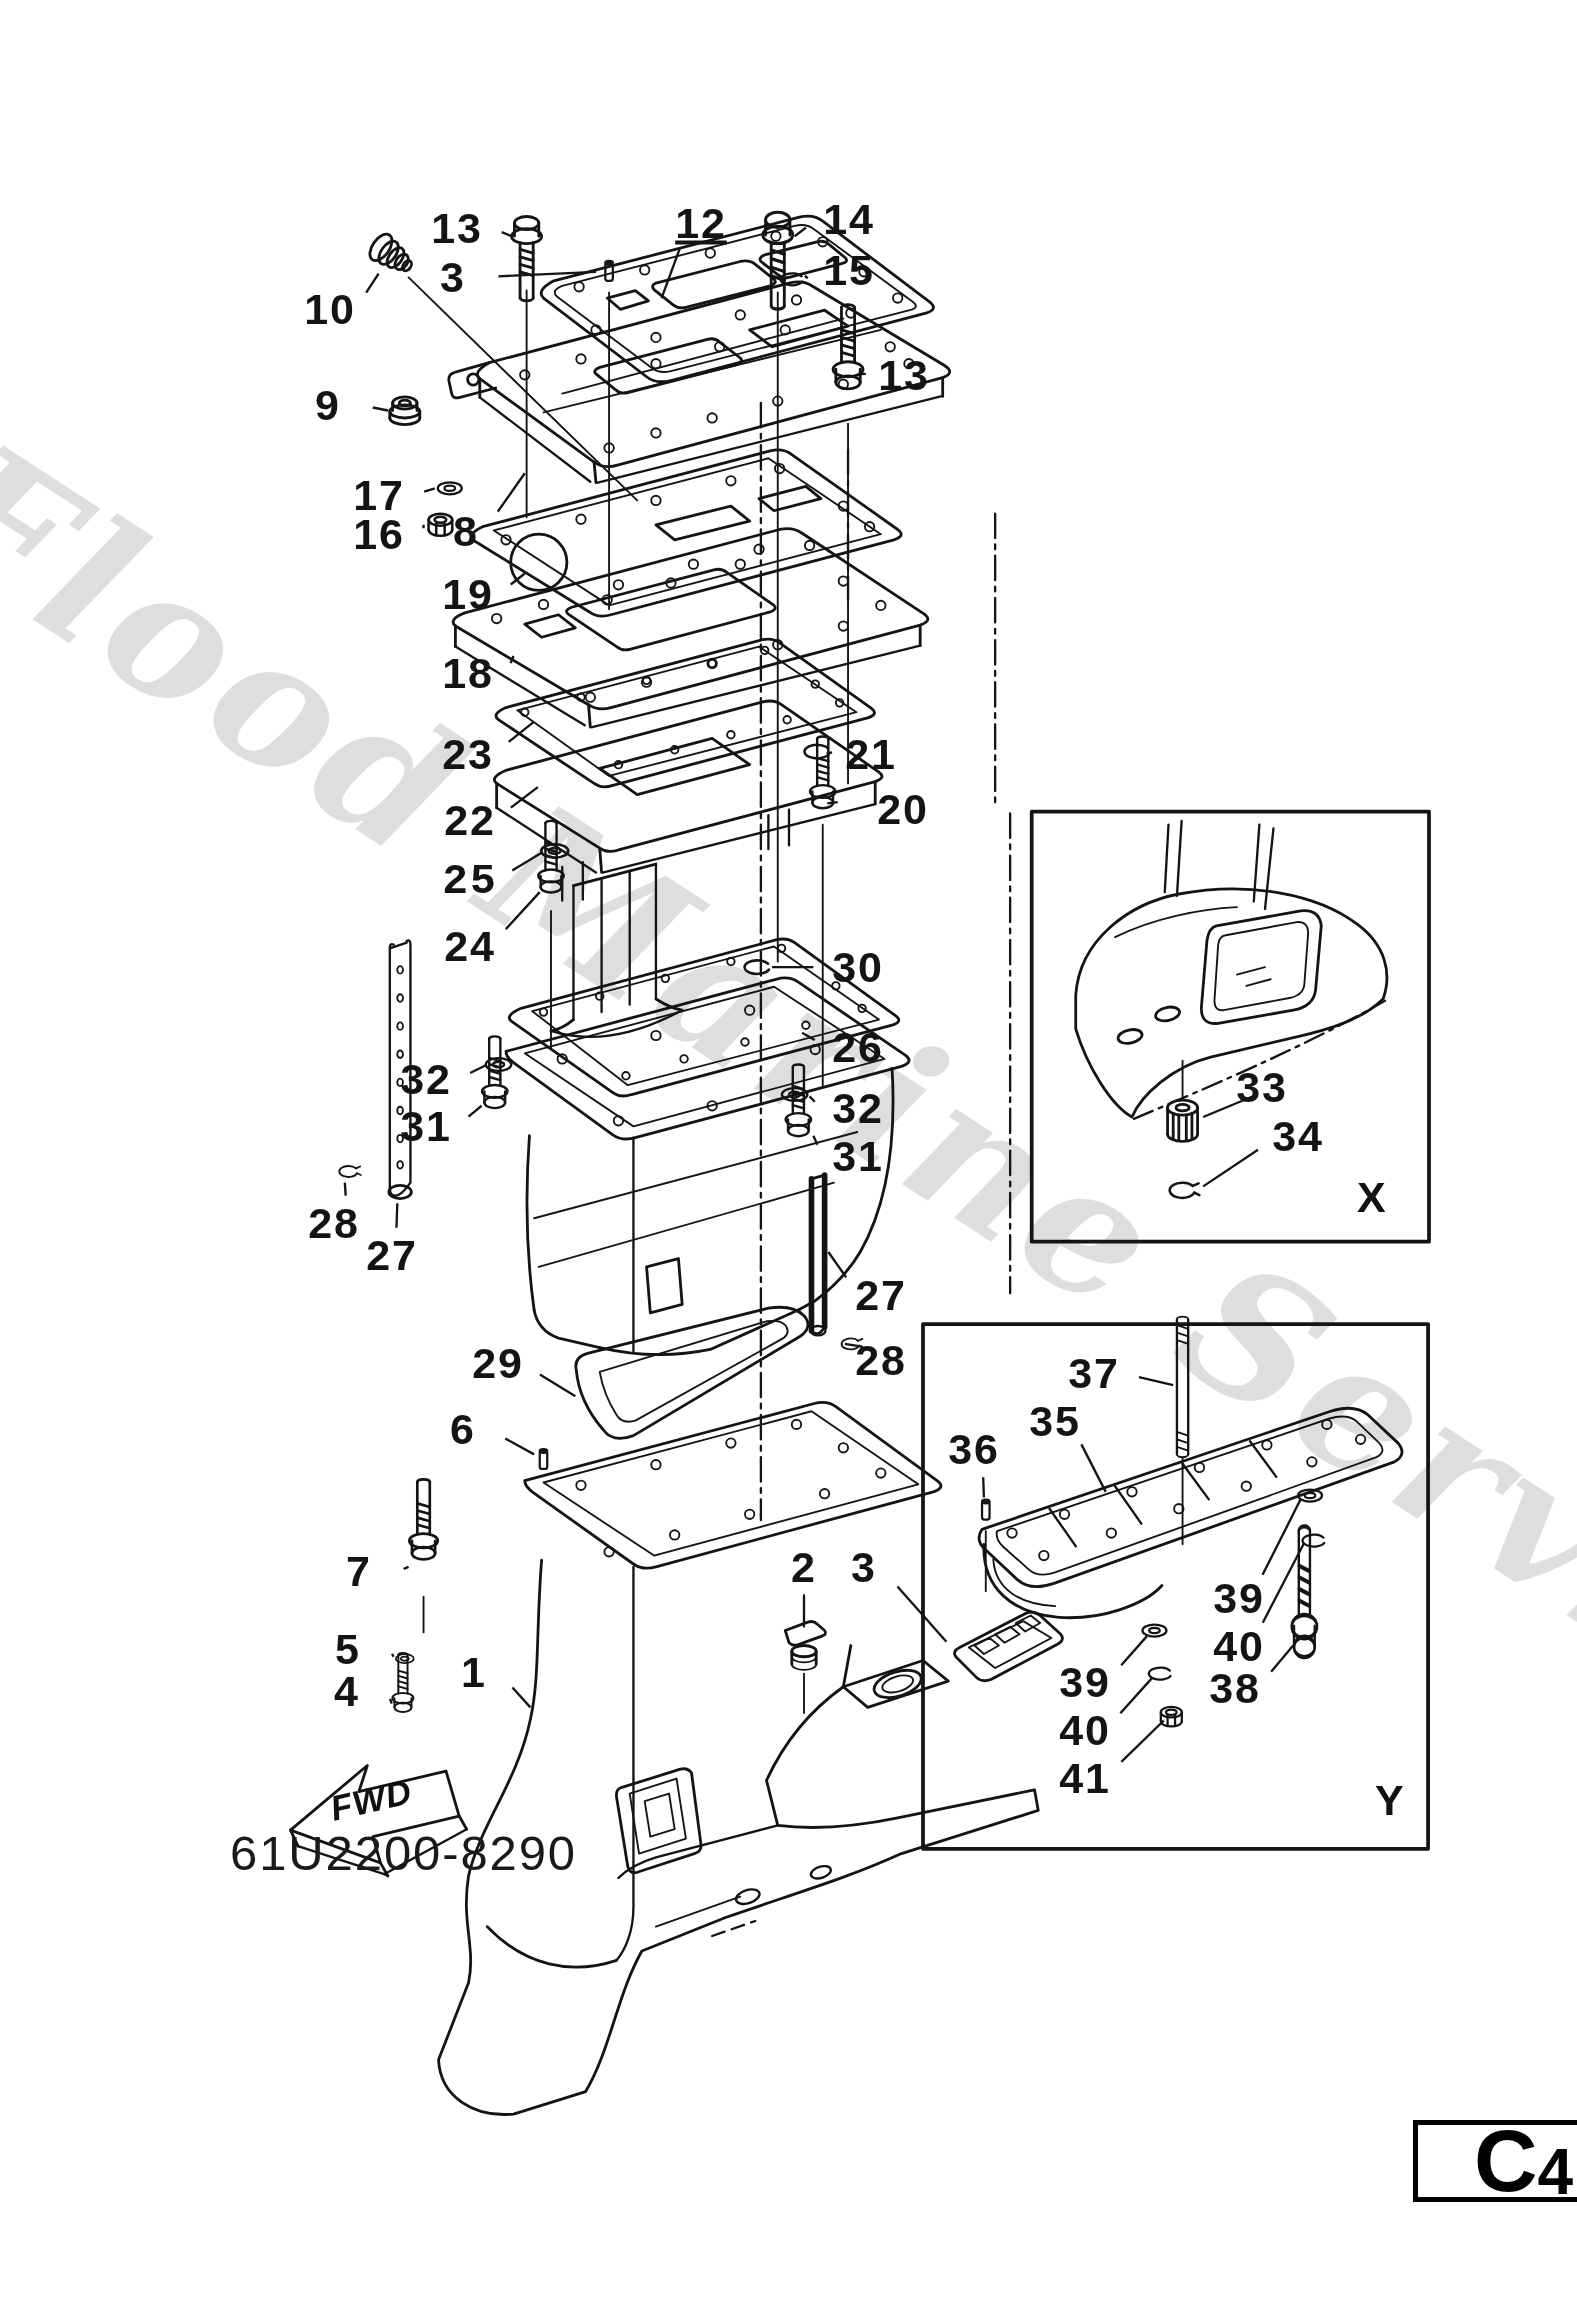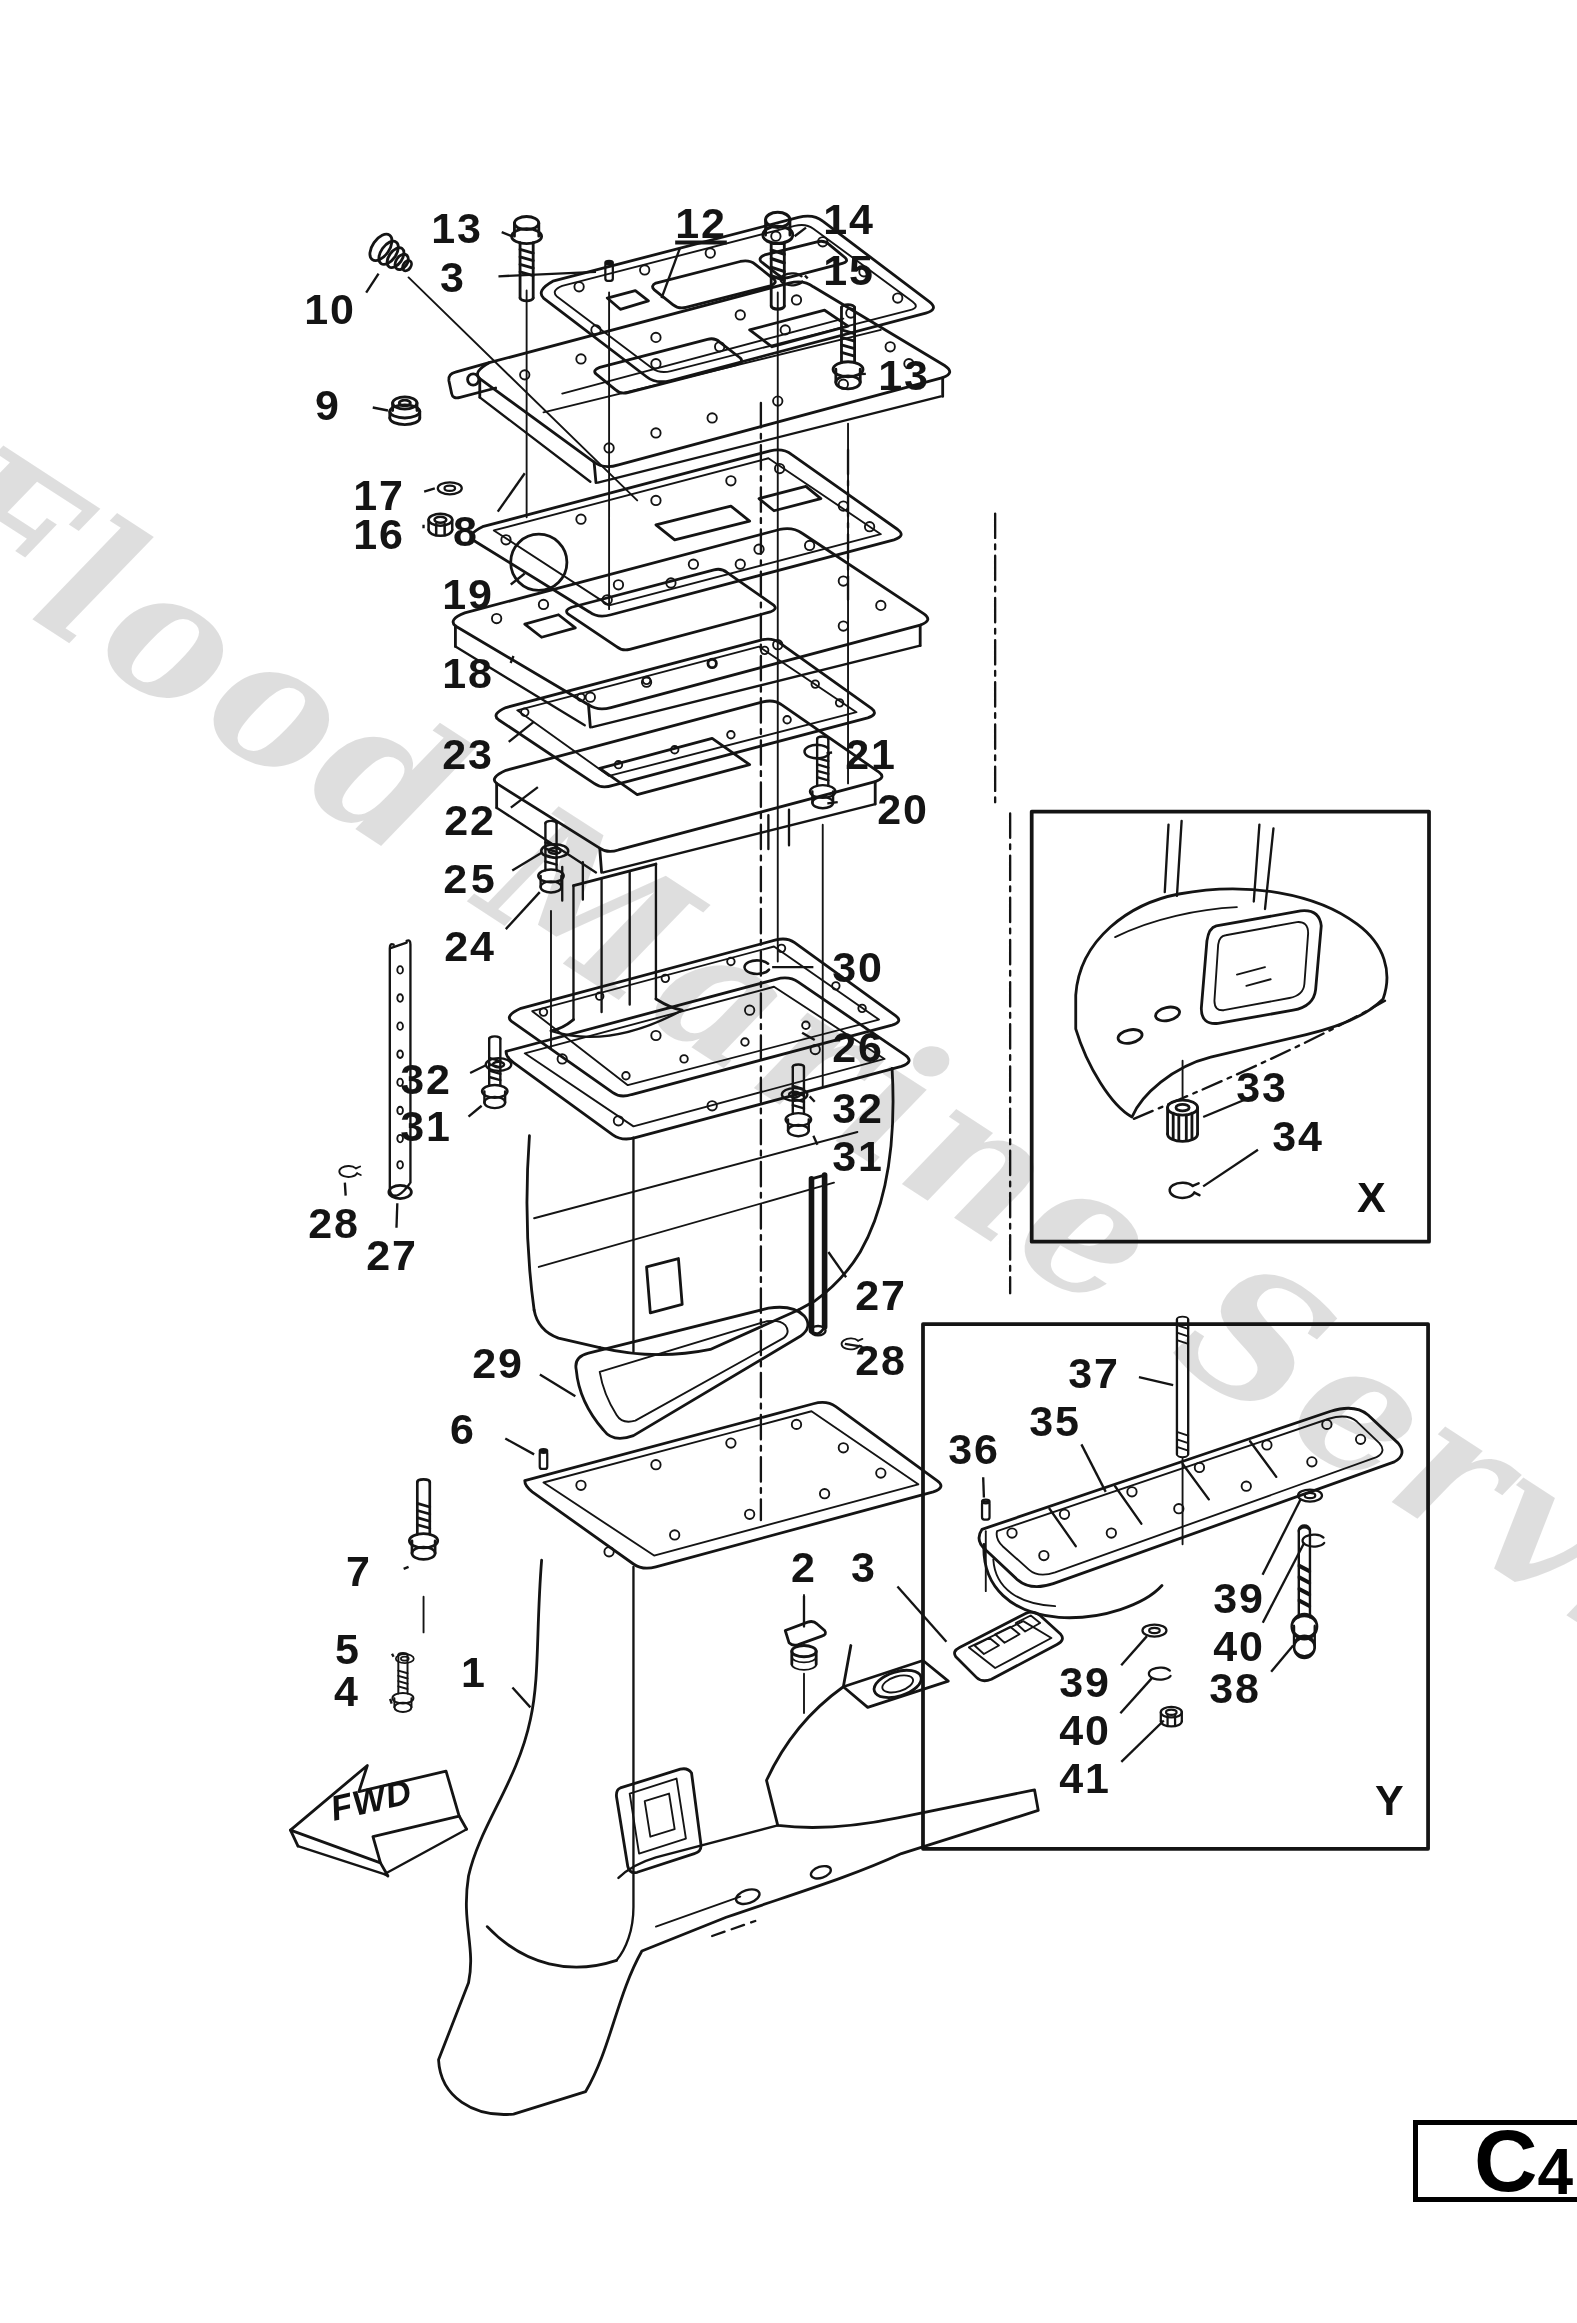--- a/index.html
+++ b/index.html
@@ -509,20 +509,21 @@
       <div class="callout" style="left: 1055px; top: 1421px;">35</div>
       <div class="callout" style="left: 974px; top: 1449px;">36</div>
       <div class="callout" style="left: 1239px; top: 1598px;">39</div>
       <div class="callout" style="left: 1239px; top: 1646px;">40</div>
       <div class="callout" style="left: 1235px; top: 1688px;">38</div>
       <div class="callout" style="left: 1085px; top: 1682px;">39</div>
       <div class="callout" style="left: 1085px; top: 1730px;">40</div>
       <div class="callout" style="left: 1085px; top: 1778px;">41</div>
     </div>
 
+  <div id="part-code">61U2200-8290</div>
   <div id="fwd-label">FWD</div>
   <div id="inset-x-label" class="inset-label">X</div>
   <div id="inset-y-label" class="inset-label">Y</div>
 
   <div id="page-code-box">
     <span id="pc-letter">C</span>
     <span id="pc-digit">4</span>
   </div>
 
 </div>

